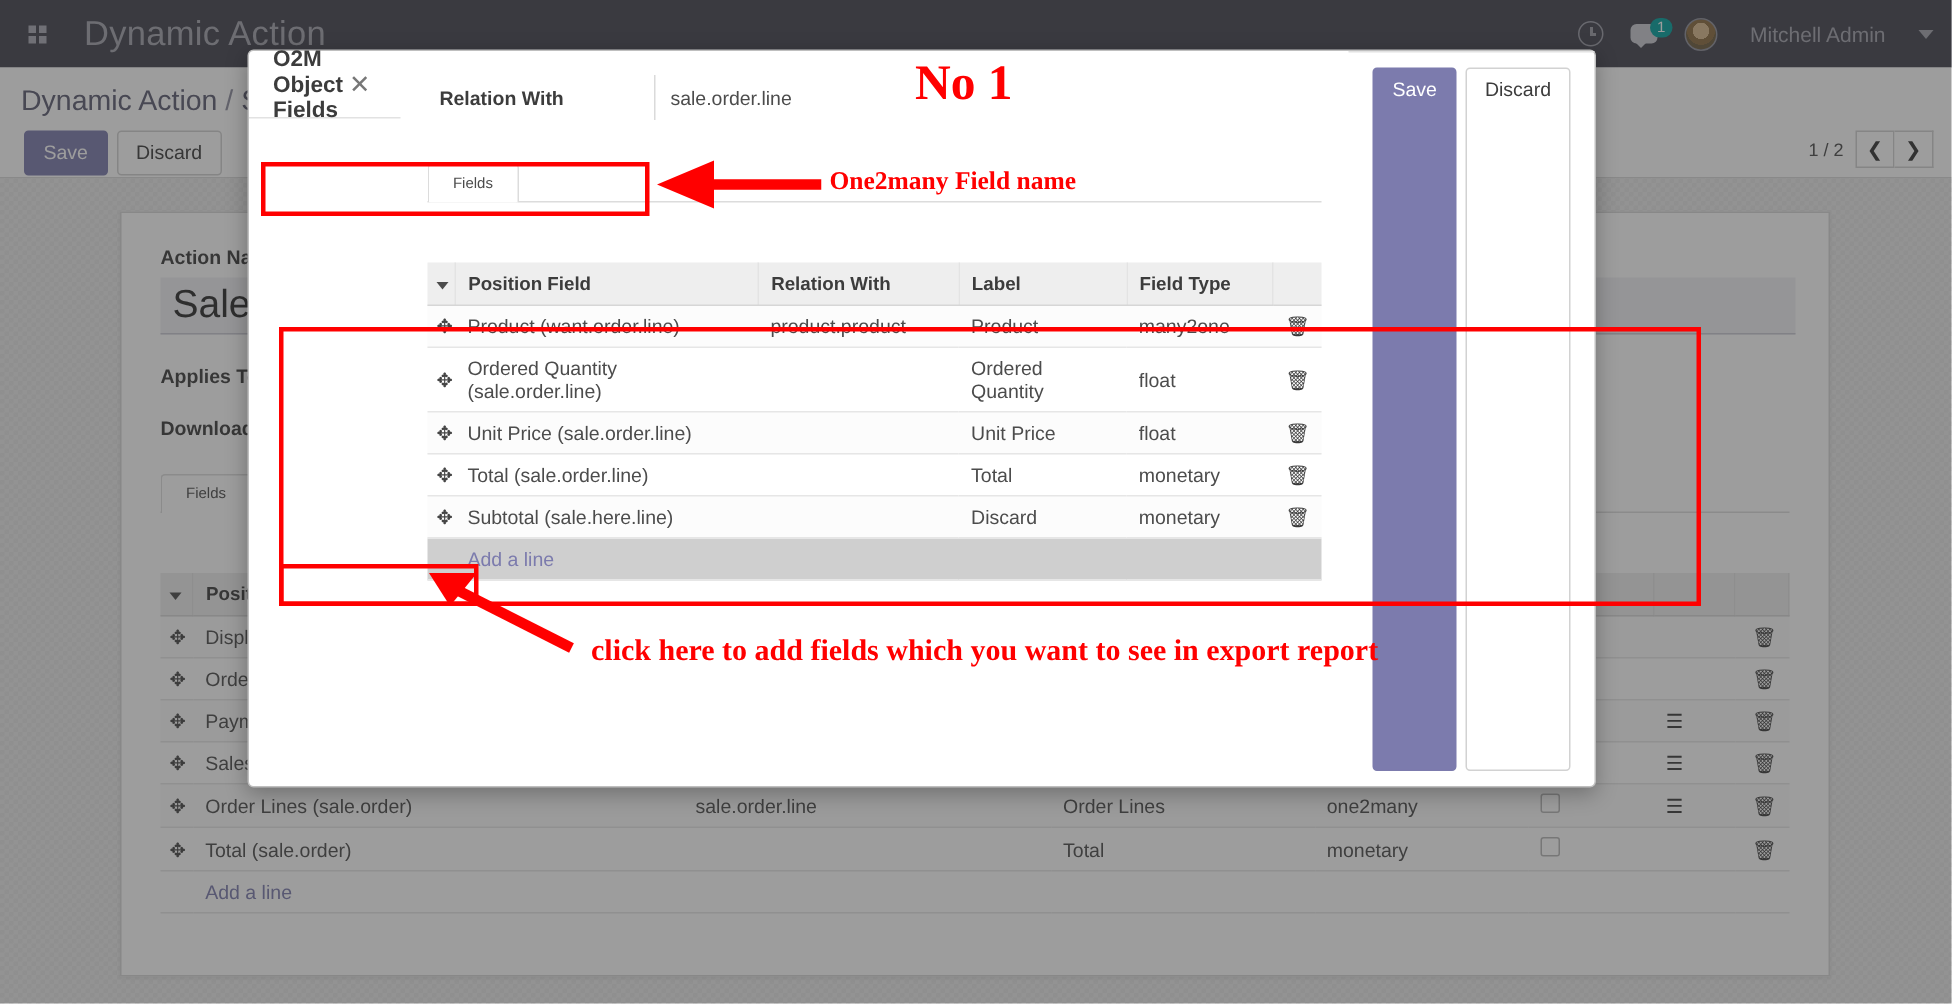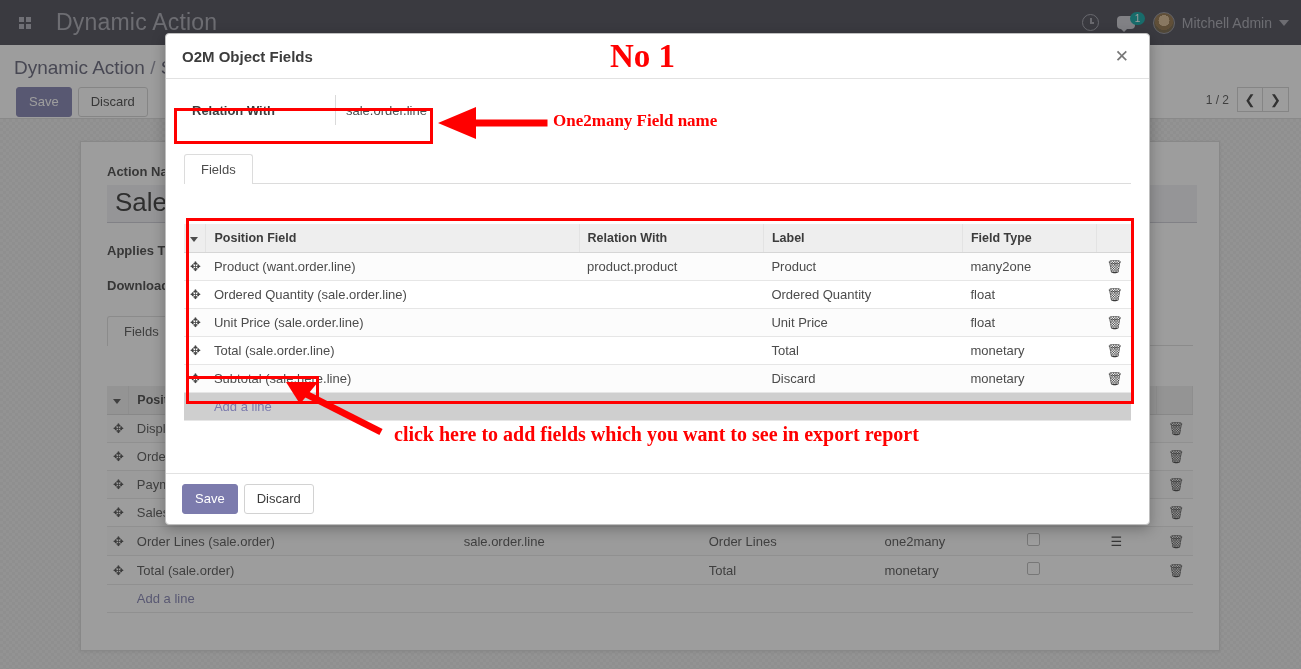--- a/index.html
+++ b/index.html
@@ -59,21 +59,21 @@
   .chat-bub::after {
     content:""; position:absolute; left: 3px; bottom: -3px;
     border-left: 4px solid transparent; border-right: 4px solid transparent;
     border-top: 4px solid #c9c9d2;
   }
   .chat-badge {
     position: absolute; left: 13px; top: -4px;
     background: #00a09d; color: #fff; font-size: 10px;
     border-radius: 9px; padding: 1px 5px; line-height: 1.1;
   }
-  .user-wrap { display: flex; align-items: center; gap: 7px; }
+  .user-wrap { display: flex; align-items: center; gap: 22px; }
   .avatar {
     width: 22px; height: 22px; border-radius: 50%;
     background: radial-gradient(circle at 50% 38%, #d9b98c 0 34%, #8a6a3f 35% 58%, #6b5a3c 59% 100%);
     border: 1px solid #8e8e99;
   }
   .user-name { color: #a3a3ad; font-size: 14px; }
   .caret-down {
     width: 0; height: 0; border-left: 5px solid transparent;
     border-right: 5px solid transparent; border-top: 6px solid #a3a3ad;
   }
@@ -129,21 +129,21 @@
     background: #efeff4; border: none; border-bottom: 1px solid #c9c9d4;
     font-size: 26px; color: #2b2b2b; padding: 2px 8px 4px 8px;
     width: 1090px; font-family: "Liberation Sans", sans-serif;
   }
   .field-row { margin-top: 20px; }
   .field-row .fld-label { display: inline-block; min-width: 120px; }
 
   #bg-notebook { margin-top: 22px; }
   .tabs { border-bottom: 1px solid #dcdcdc; display: flex; }
   .tab {
-    padding: 7px 16px; font-size: 13px; color: #4c4c4c; cursor: pointer;
+    padding: 7px 16px; font-size: 10px; color: #4c4c4c; cursor: pointer;
     border: 1px solid transparent; border-bottom: none; position: relative;
     top: 1px; border-radius: 3px 3px 0 0;
   }
   .tab.active { background: #fff; border-color: #dcdcdc; border-bottom-color: #fff; }
 
   table.o2m { width: 100%; border-collapse: collapse; font-size: 13px; margin-top: 40px; }
   table.o2m th {
     background: #eeeeee; color: #3c3c3c; font-weight: bold;
     text-align: left; padding: 7px 8px; font-size: 12.5px;
     border-bottom: 1px solid #d6d6d6;
@@ -179,24 +179,24 @@
   }
   .bg-addline-row td { background: transparent; }
 
   
   #overlay {
     position: absolute; inset: 0; background: rgba(51,51,51,.48);
   }
 
   
   #modal {
-    position: absolute; left: 165px; top: 33px; width: 985px; height: 492px;
+    position: absolute; left: 165px; top: 33px; width: 899px; height: 492px;
     background: #fff; border: 1px solid #bfbfbf; border-radius: 4px;
     box-shadow: 0 4px 14px rgba(0,0,0,.28);
-    display: flex; flex-direction: column;
+    display: flex; flex-direction: row;
   }
   #modal-header {
     height: 45px; border-bottom: 1px solid #e2e2e2;
     display: flex; align-items: center; padding: 0 16px;
     position: relative; flex: 0 0 45px;
   }
   #modal-title { font-size: 15px; font-weight: bold; color: #3c3c3c; }
   #modal-close {
     margin-left: auto; font-size: 17px; color: #777; cursor: pointer;
     line-height: 1; padding: 2px 4px;

